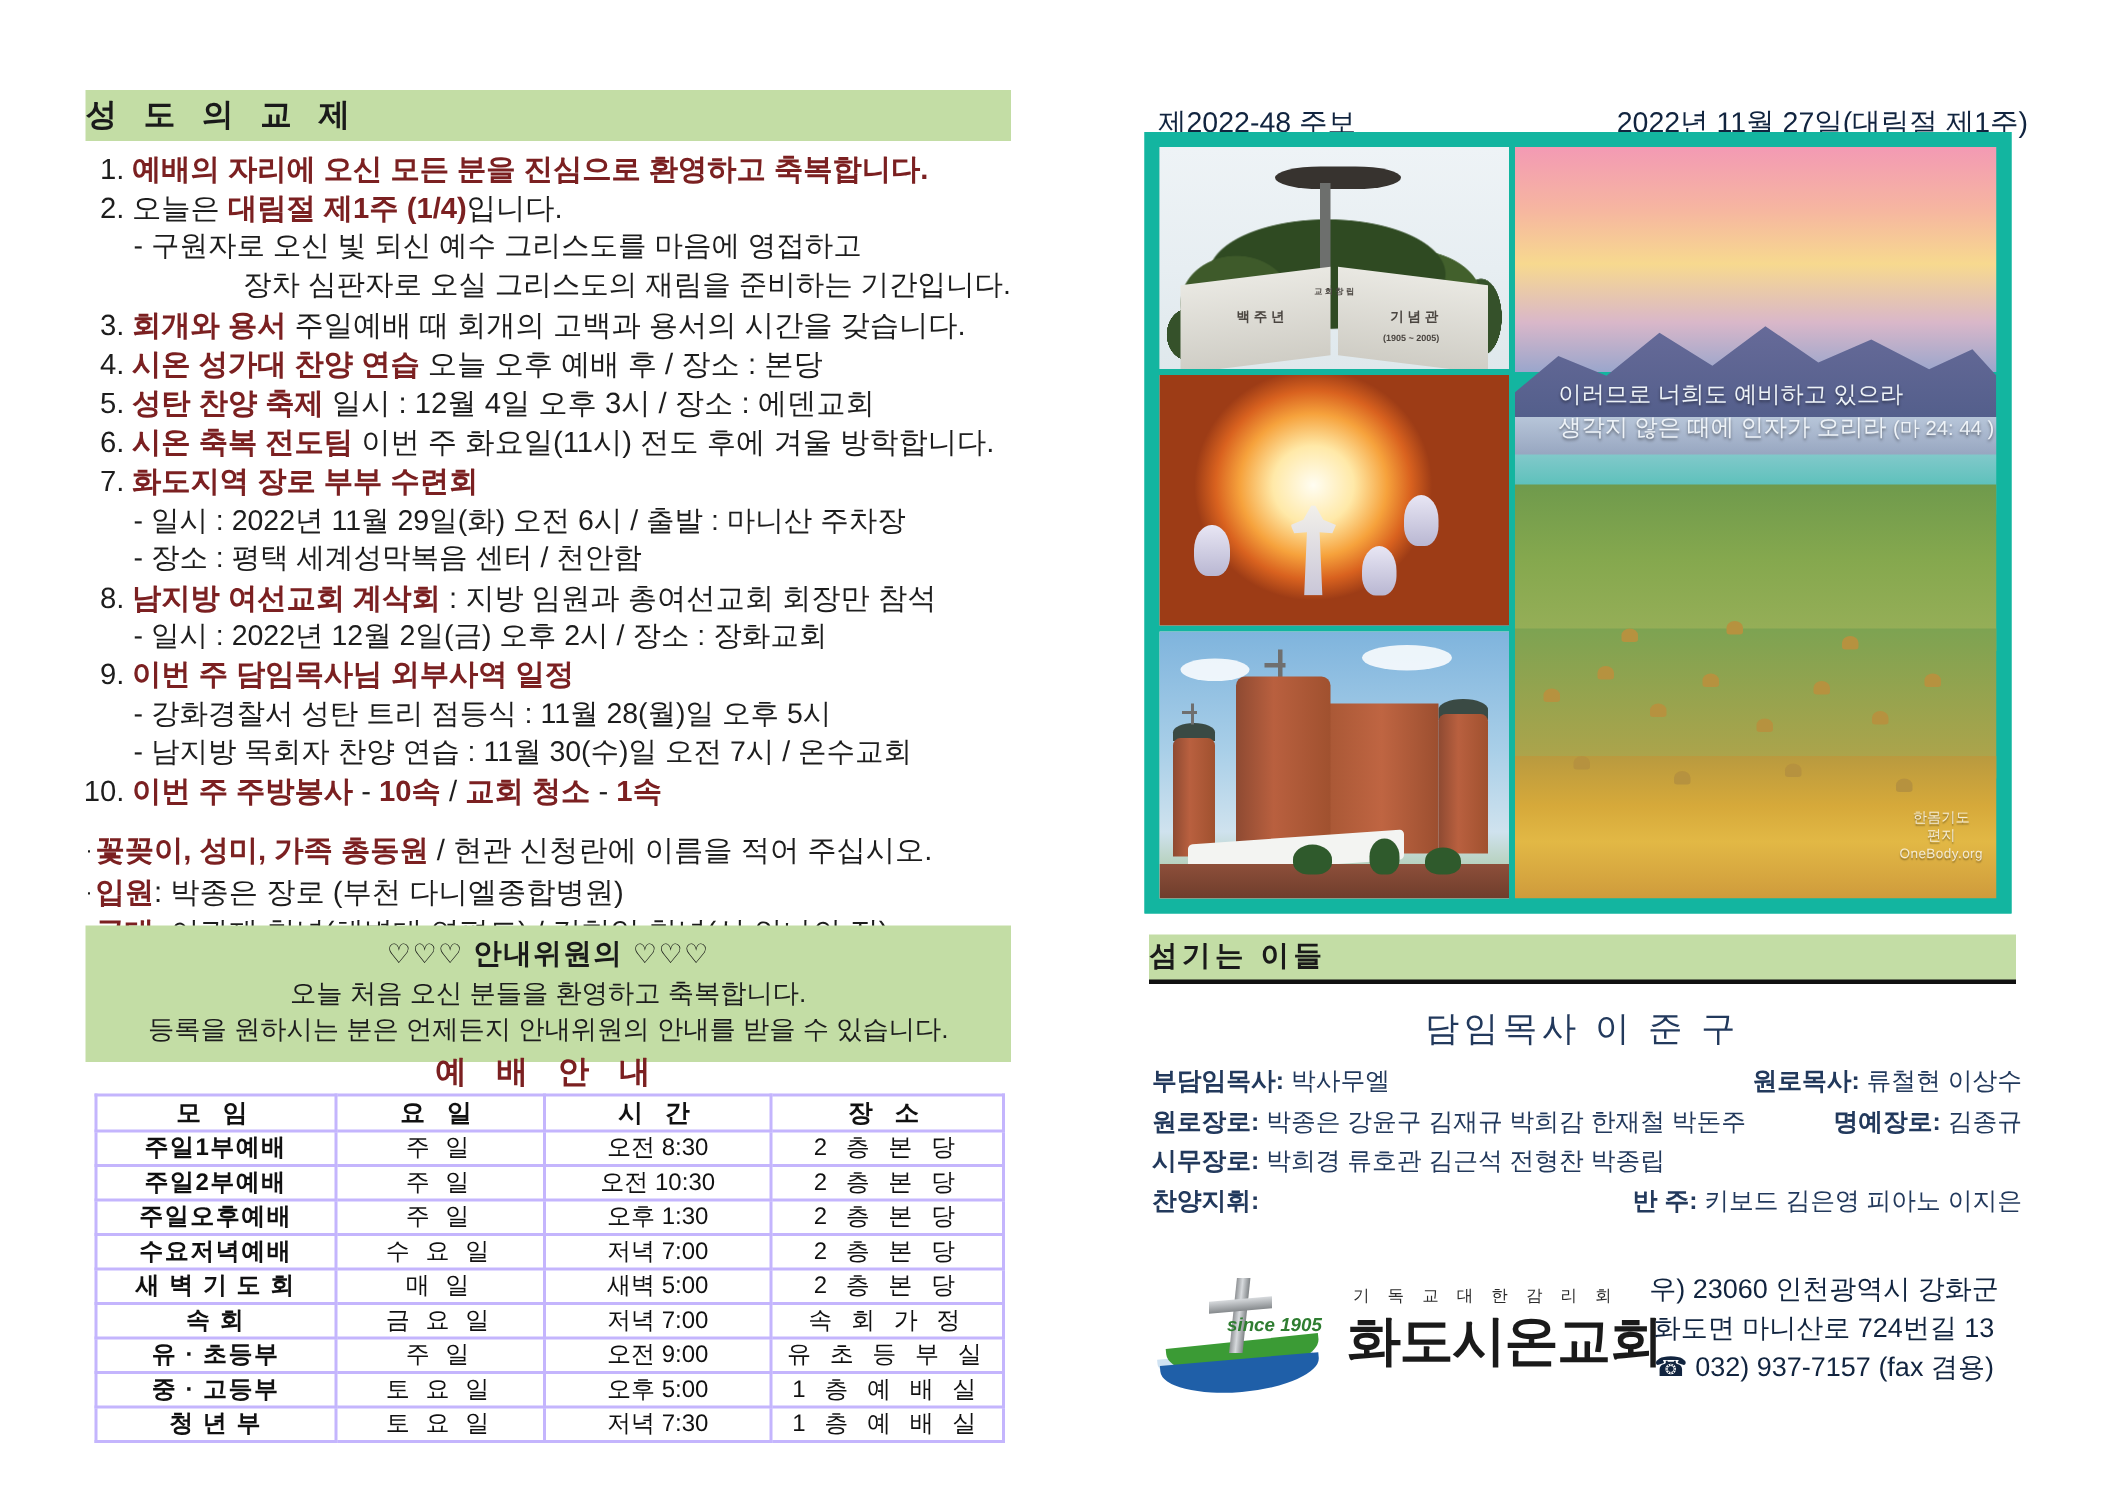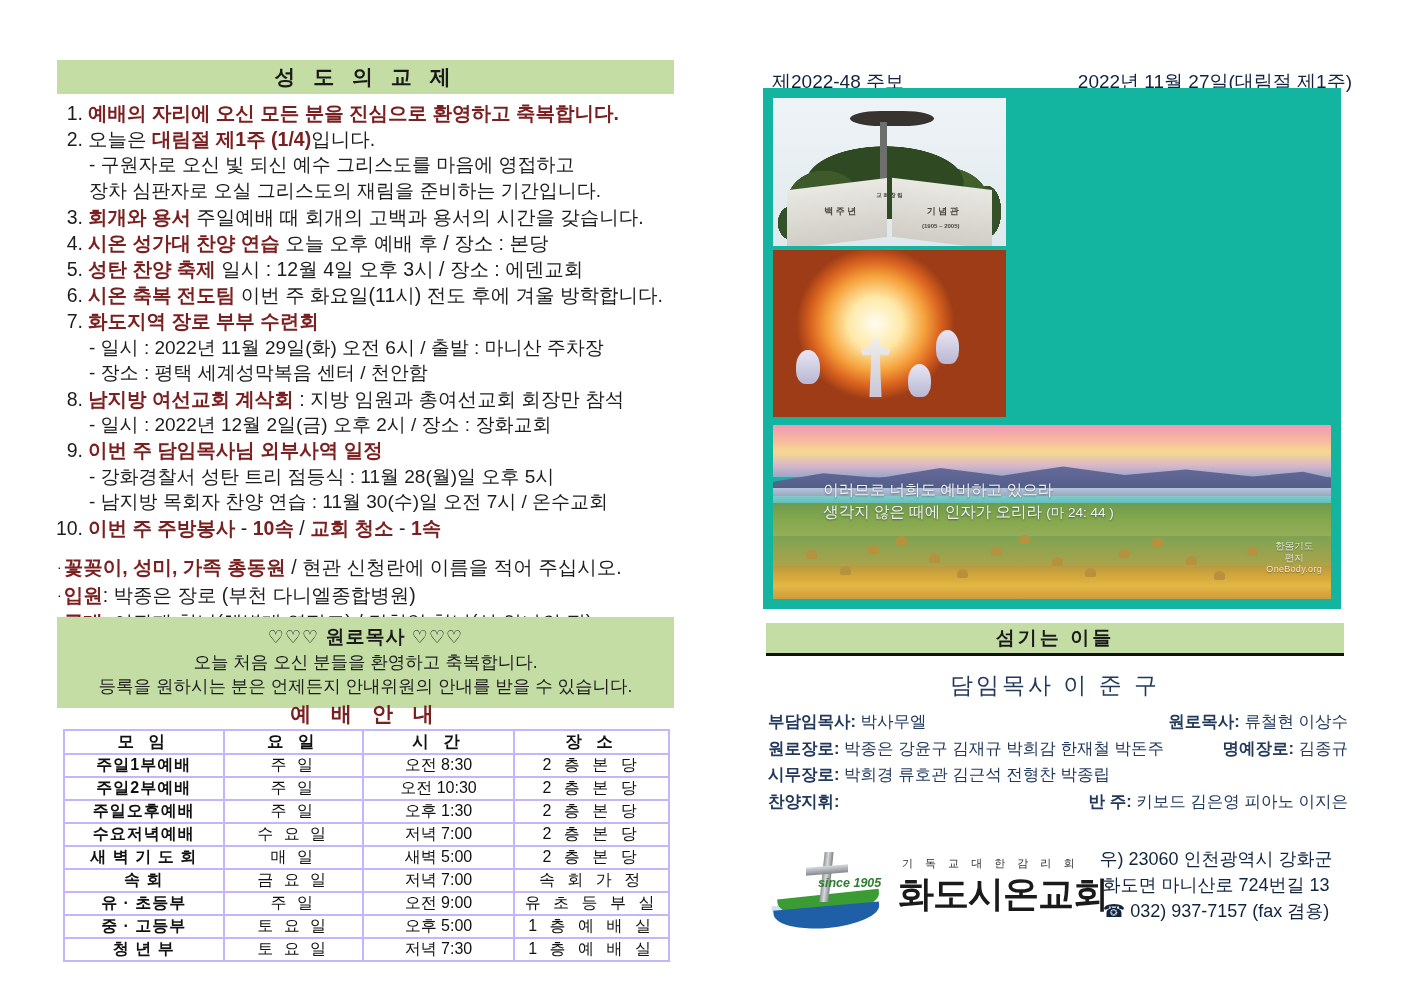--- a/index.html
+++ b/index.html
@@ -9,21 +9,21 @@
     background:#ffffff;
     font-family:"Liberation Sans","DejaVu Sans",sans-serif;
     overflow:hidden;
     position:relative;
   }
   .page{position:relative;width:1403px;height:992px;}
 
   
   .greenbar{
     background:#c3dda5;
-    text-align:center;
+    text-align:left;
     font-weight:bold;
     color:#1a1a1a;
   }
 
   
   .left{
     position:absolute;left:57px;top:60px;width:617px;
   }
   .left-title{
     height:34px;line-height:34px;
@@ -124,21 +124,20 @@
   
   .collage{
     position:absolute;left:763px;top:88px;
     width:578px;height:521px;
     border:7px solid #13b5a0;
     box-sizing:border-box;
     background:#13b5a0;
     display:flex;
     gap:4px;
     padding:3px;
-    flex-direction:column;
   }
   .col-left{
     width:233px;display:flex;flex-direction:column;gap:4px;
   }
   .col-right{flex:1 1 auto;position:relative;overflow:hidden;}
 
   .ph{position:relative;overflow:hidden;background:#ddd;}
   .ph-monument{height:148px;}
   .ph-painting{height:167px;}
   .ph-church{flex:1 1 auto;}
@@ -283,21 +282,21 @@
     <ul class="notice-list" id="notice-list">
         <li>
           <span class="num">1.</span>
           <span class="body-txt"><span class="em">예배의 자리에 오신 모든 분을 진심으로 환영하고 축복합니다.</span></span>
         </li>
         <li>
           <span class="num">2.</span>
           <span class="body-txt"><span>오늘은 </span><span class="em">대림절 제1주 (1/4)</span><span>입니다.</span></span>
         </li>
         <li class="sub" style="display: block;">- 구원자로 오신 빛 되신 예수 그리스도를 마음에 영접하고</li>
-        <li class="sub" style="display: block;">  장차 심판자로 오실 그리스도의 재림을 준비하는 기간입니다.</li>
+        <li class="sub" style="display: block; text-align: right;">  장차 심판자로 오실 그리스도의 재림을 준비하는 기간입니다.</li>
         <li>
           <span class="num">3.</span>
           <span class="body-txt"><span class="em">회개와 용서 </span><span>주일예배 때 회개의 고백과 용서의 시간을 갖습니다.</span></span>
         </li>
         <li>
           <span class="num">4.</span>
           <span class="body-txt"><span class="em">시온 성가대 찬양 연습 </span><span>오늘 오후 예배 후 / 장소 : 본당</span></span>
         </li>
         <li>
           <span class="num">5.</span>
@@ -333,21 +332,21 @@
         <div><span class="bul">·</span><span class="em">꽃꽂이, 성미, 가족 총동원</span><span> / 현관 신청란에 이름을 적어 주십시오.</span></div>
         <div><span class="bul">·</span><span class="em">입원</span><span>: 박종은 장로 (부천 다니엘종합병원)</span></div>
         <div><span class="bul">·</span><span class="em">군대</span><span>: 이광재 청년(해병대 연평도) / 김현일 청년(성 안나의 집)</span></div>
         <div class="indent-name">최진환 청년/이민호 청년(강화 제2예비군훈련장)</div>
       </div>
   </div>
 
   <div class="welcome">
     <div class="wl1">
       <span class="heart">♡♡♡</span>
-      <span>원로목사</span>
+      <span>안내위원의</span>
       <span class="heart">♡♡♡</span>
     </div>
     <div class="wl2">오늘 처음 오신 분들을 환영하고 축복합니다.</div>
     <div class="wl3">등록을 원하시는 분은 언제든지 안내위원의 안내를 받을 수 있습니다.</div>
   </div>
 
   <div class="worship-title">예 배 안 내</div>
 
   <table class="schedule">
     <colgroup>

